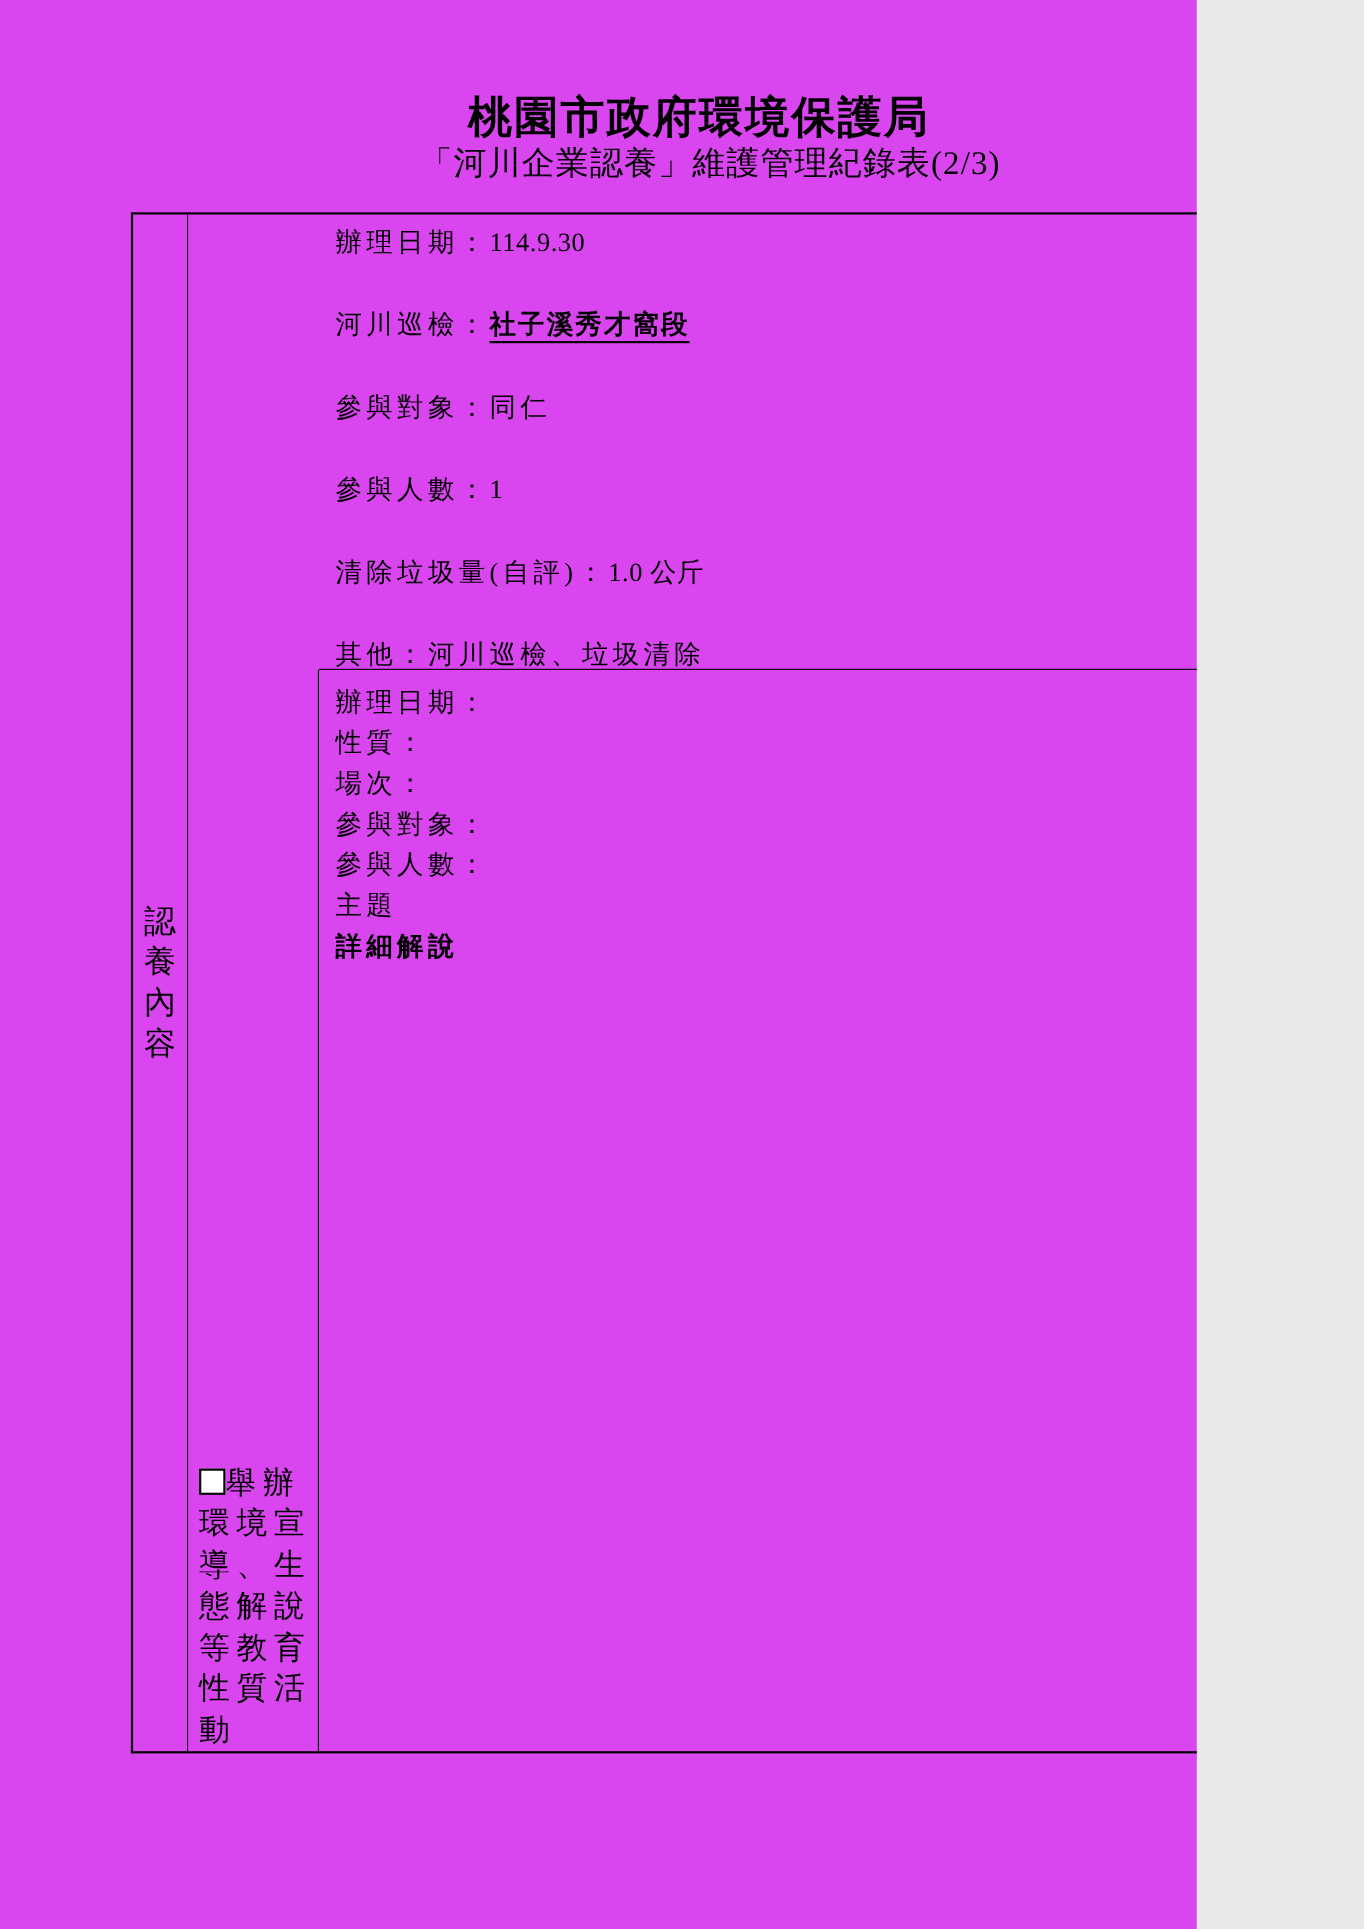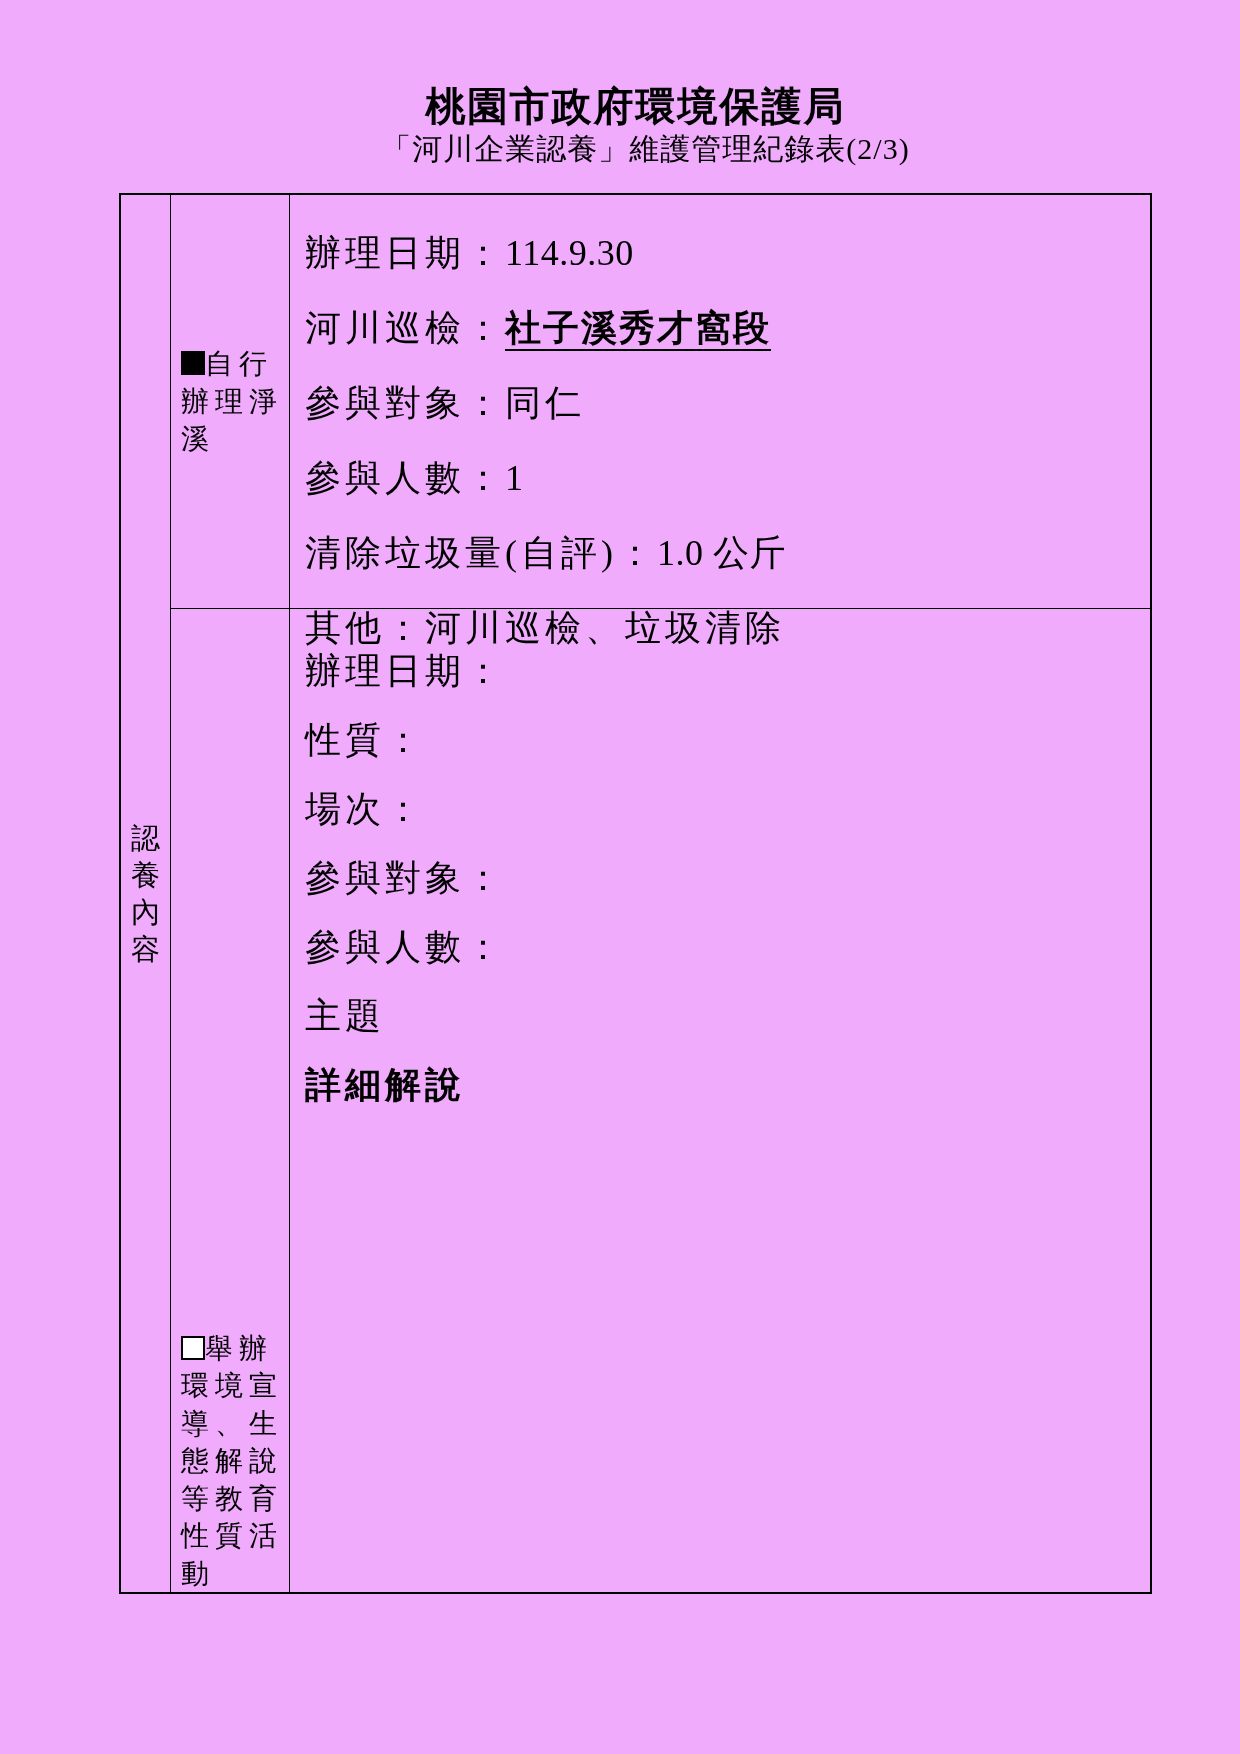--- a/index.html
+++ b/index.html
@@ -1,19 +1,19 @@
 <!DOCTYPE html>
 <html><head>
 <meta charset="utf-8">
 <style>
   html,body{margin:0;padding:0;background:#e8e8e8;}
   .page{
     position:relative;
-    width:1240px;height:1754px;
-    background:#f0abfc;
+    width:1088px;height:1754px;
+    background:#d946ef;
     color:#000;
     font-family:"Liberation Serif","DejaVu Serif",serif;
     overflow:hidden;
   }
   .doc-title{
     position:absolute;left:119px;top:84px;width:1033px;
     text-align:center;
     font-size:40px;line-height:46px;font-weight:bold;
     letter-spacing:2px;
   }
@@ -59,24 +59,23 @@
   .r1c3{
     grid-column:3;grid-row:1;
     border-bottom:1.5px solid #000;
     padding:11px 24px 0 15px;
   }
   .r2c3{
     grid-column:3;grid-row:2;
     padding:12px 24px 0 15px;
   }
   .field{
-    font-size:36px;line-height:30px;
+    font-size:24px;line-height:30px;
     letter-spacing:4px;
     white-space:nowrap;
-    margin-top:32px;
   }
   .r1c3 .field{margin-bottom:45px;}
   .r2c3 .field{line-height:37px;letter-spacing:4px;}
   .val.num{letter-spacing:0.5px;}
   .val.em{
     font-weight:bold;
     letter-spacing:2px;
     border-bottom:2.5px solid #000;
     padding-bottom:1px;
   }
@@ -101,29 +100,20 @@
 
   <div class="record-table">
 
     <div class="cell cat-col">
       <div>認</div>
       <div>養</div>
       <div>內</div>
       <div>容</div>
     </div>
 
-    <div class="cell r1c2">
-      <div class="cat-block">
-        <div class="cat-line">
-          <span class="cb cb-filled"></span><span>自行</span>
-        </div>
-        <div class="cat-line">辦理淨</div>
-        <div class="cat-line">溪</div>
-      </div>
-    </div>
 
     <div class="cell r1c3">
       <div class="field">
         <span class="lbl">辦理日期：</span><span class="val num">114.9.30</span>
       </div>
       <div class="field">
         <span class="lbl">河川巡檢：</span><span class="val em">社子溪秀才窩段</span>
       </div>
       <div class="field">
         <span class="lbl">參與對象：</span><span class="val">同仁</span>

